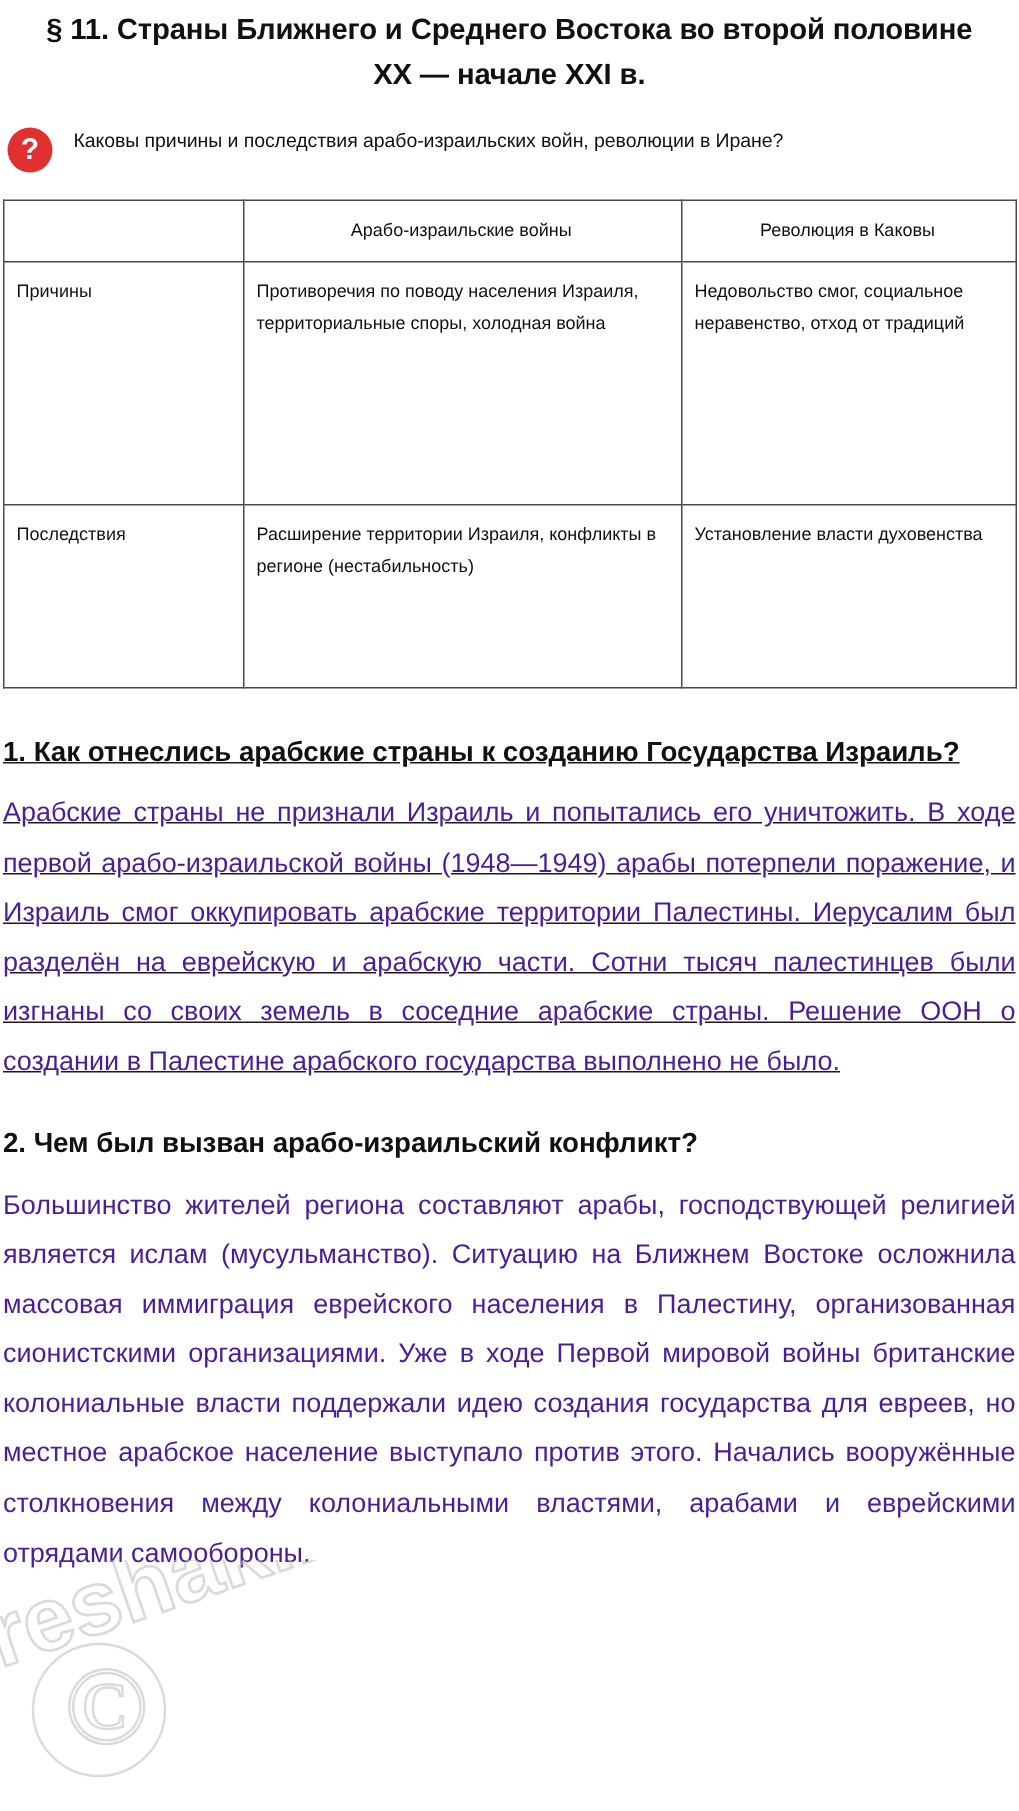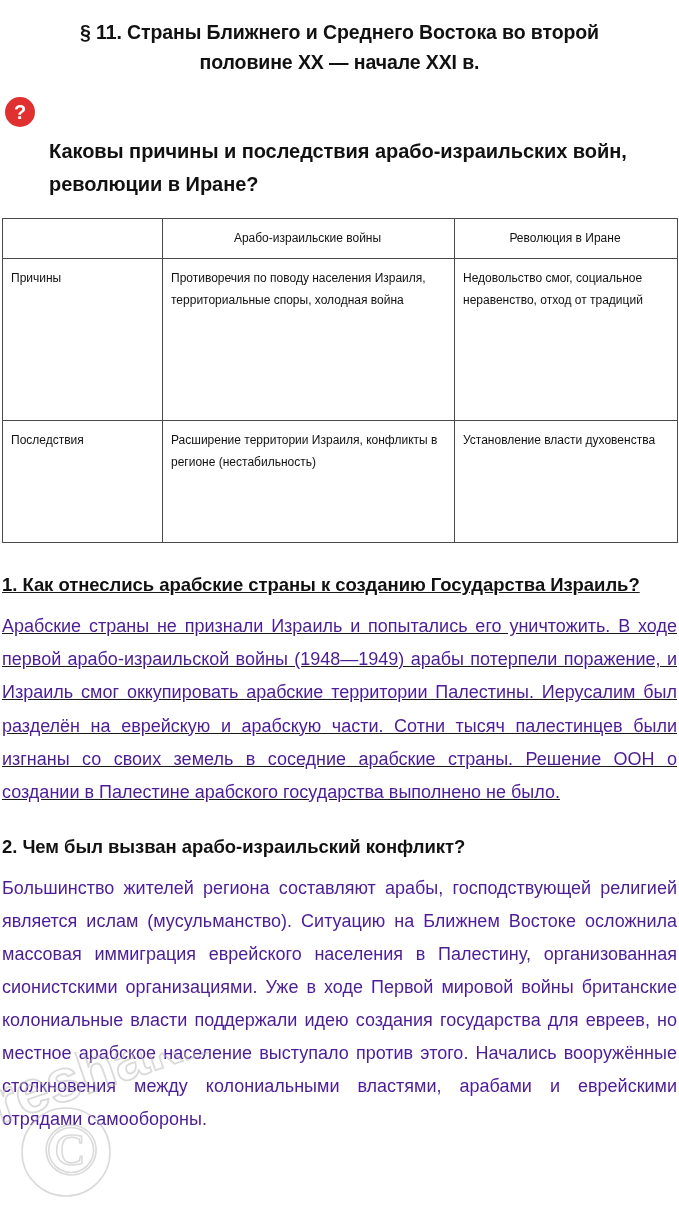--- a/index.html
+++ b/index.html
@@ -32,21 +32,21 @@
     top: 1040px;
     width: 300px;
     height: 170px;
     pointer-events: none;
     z-index: 5;
     opacity: 0.55;
   }
 
   
   .chapter-title {
-    margin: 12px;
+    margin: 0;
     padding: 6px 28px 0 28px;
     text-align: center;
     font-size: 19.5px;
     font-weight: bold;
     line-height: 1.52;
     letter-spacing: -0.1px;
     color: #111111;
   }
 
   
@@ -68,26 +68,25 @@
     line-height: 30px;
     text-align: center;
     margin-top: 2px;
     margin-right: 14px;
     margin-left: 3px;
     font-family: "Liberation Sans", sans-serif;
     user-select: none;
   }
   .q-text {
     flex: 1 1 auto;
-    font-size: 20px;
-    font-weight: bold;
+    font-size: 13px;
+    font-weight: normal;
     line-height: 1.62;
     color: #111111;
     letter-spacing: -0.05px;
-    margin-top: 40px;
   }
 
   
   .cmp-table {
     margin-top: 18px;
     width: 675px;
     border-collapse: collapse;
     table-layout: fixed;
     font-size: 12px;
     color: #111111;
@@ -156,21 +155,21 @@
   <table class="cmp-table">
     <colgroup>
         <col class="c1">
         <col class="c2">
         <col class="c3">
       </colgroup>
     <thead>
       <tr>
         <td></td>
         <td class="hcenter">Арабо-израильские войны</td>
-        <td class="hcenter">Революция в Иране</td>
+        <td class="hcenter">Революция в Каковы</td>
       </tr>
     </thead>
     <tbody>
       <tr class="r1">
         <td>Причины</td>
         <td>Противоречия по поводу населения Израиля, территориальные споры, холодная война</td>
         <td>Недовольство смог, социальное неравенство, отход от традиций</td>
       </tr>
       <tr class="r2">
         <td>Последствия</td>

